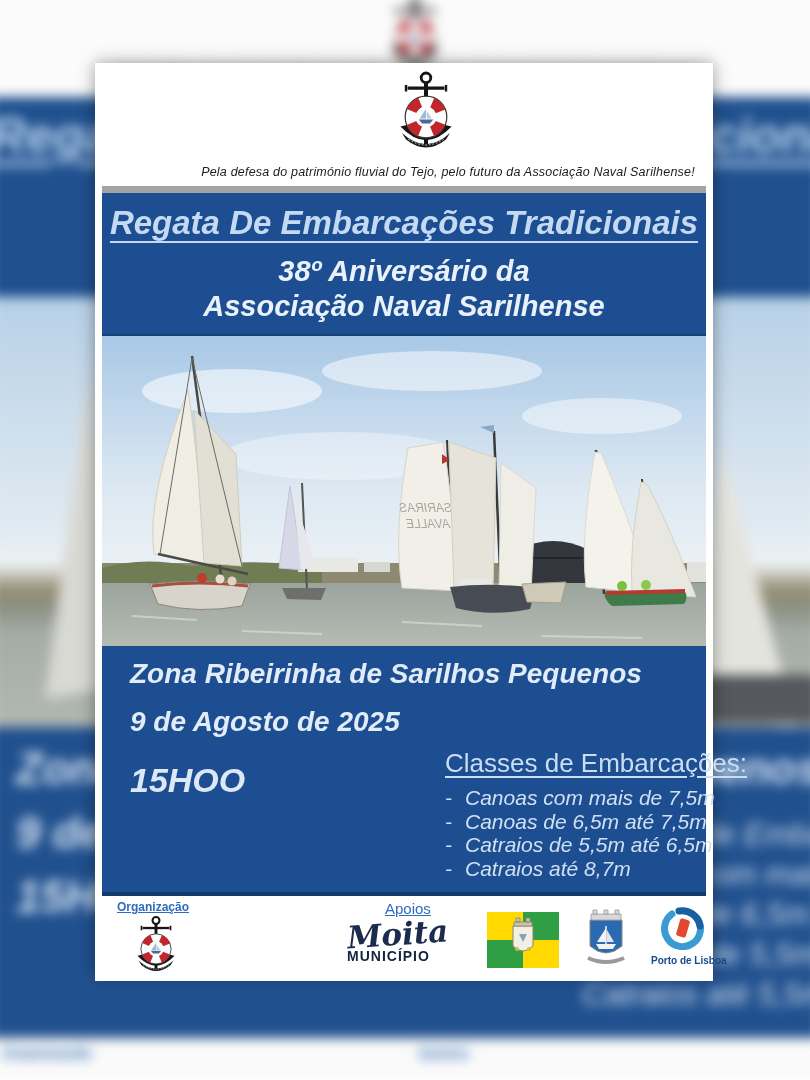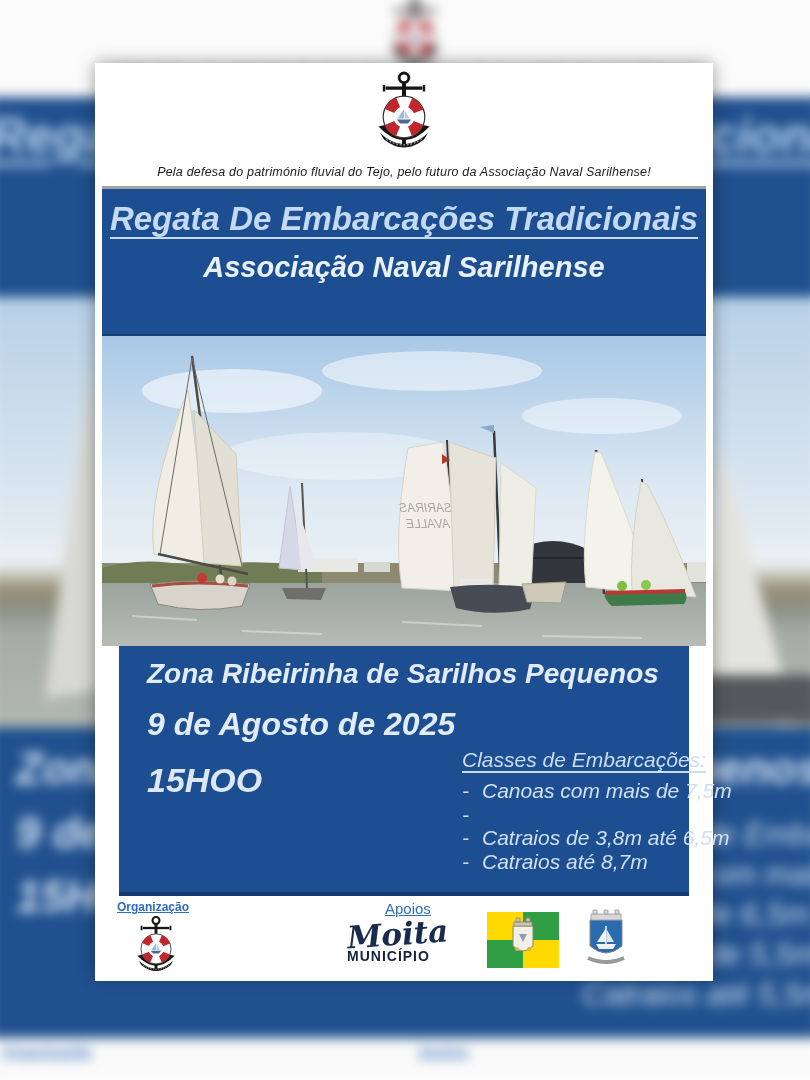--- a/index.html
+++ b/index.html
@@ -36,39 +36,39 @@
     color:#cfdef0; line-height:40px; }
   .bg-classes div { white-space:nowrap; }
   .bg-bottom-white { top:1048px; height:42px; background:#fafafa; }
   .bg-org-label, .bg-apoios-label { position:absolute; top:5px; font-weight:bold;
     font-size:15px; color:#4a7ec0; text-decoration:underline; }
   .bg-org-label { left:12px; } .bg-apoios-label { left:428px; }
 
   
   .poster { position:absolute; left:95px; top:63px; width:618px; height:912px;
     background:#fff; box-shadow:0 0 16px rgba(0,0,0,.38); }
-  .p-header { position:relative; height:117px; background:#fff; }
+  .p-header { position:relative; height:117px; background:#fff;padding-left:44px; }
   .p-header svg { display:block; margin:6px auto 0; }
   .p-tagline { position:absolute; bottom:7px; width:100%; text-align:center;
     font-style:italic; font-size:12.5px; letter-spacing:.2px; color:#1c1c1c; }
   .p-titleband { height:150px; margin:0 7px; background:#1d4e91; text-align:center;
-    border-top:3px solid #a3a3a3; border-bottom:2px solid #16406f; }
+    border-top:7px solid #a3a3a3; border-bottom:2px solid #16406f; }
   .p-title { display:inline-block; margin-top:11px; font-size:33px; font-weight:bold;
     font-style:italic; color:#c4daf2; text-decoration:underline;
     text-underline-offset:7px; text-decoration-thickness:2px; white-space:nowrap; }
   .p-subtitle { margin-top:12px; font-size:29px; font-weight:bold; font-style:italic;
     color:#e9f1fb; line-height:35px; }
   .p-photo { height:310px; margin:0 7px; width:604px; overflow:hidden; }
-  .p-infoband { position:relative; height:250px; margin:0 24px; background:#1d4e91;
+  .p-infoband { position:relative; height:250px; margin:0 7px; background:#1d4e91;
     border-bottom:4px solid #123a6e; color:#dde9f7; }
   .p-loc  { position:absolute; left:28px; top:12px;  font-size:28px; font-weight:bold; font-style:italic; color:#e2ecf8; white-space:nowrap; }
-  .p-date { position:absolute; left:28px; top:60px;  font-size:32px; font-weight:bold; font-style:italic; color:#e2ecf8; }
+  .p-date { position:absolute; left:28px; top:60px;  font-size:28px; font-weight:bold; font-style:italic; color:#e2ecf8; }
   .p-time { position:absolute; left:28px; top:115px; font-size:34px; font-weight:bold; font-style:italic; color:#dce8f6; }
   .p-classes { position:absolute; left:343px; top:102px; }
-  .p-classes-heading { font-size:21px; font-style:italic; color:#c9ddf3;
+  .p-classes-heading { font-size:26px; color:#c9ddf3;
     text-decoration:underline; text-underline-offset:4px; margin-bottom:7px; white-space:nowrap; }
   .p-class-item { display:flex; font-size:21px; font-style:italic; color:#cfe0f3;
     line-height:23.5px; white-space:nowrap; }
   .p-class-item .dash { width:20px; flex:none; }
   .p-footer { position:relative; height:85px; background:#fff; }
   .f-org-label { position:absolute; left:22px; top:4px; font-size:12px; font-weight:bold;
     color:#2e6cc0; text-decoration:underline; }
   .f-org-logo { position:absolute; left:32px; top:18px; }
   .f-apoios-label { position:absolute; left:290px; top:4px; font-size:15px; font-weight:normal;
     color:#2e6cc0; text-decoration:underline; }
@@ -146,20 +146,21 @@
   <div class="p-header">
     <svg viewBox="0 0 100 110" width="82" height="88">
         <use href="#ansLogo"></use>
       </svg>
     <div class="p-tagline">Pela defesa do património fluvial do Tejo, pelo futuro da Associação Naval Sarilhense!</div>
   </div>
 
   <div class="p-titleband">
     <div class="p-title">Regata De Embarcações Tradicionais</div>
     <div class="p-subtitle">
+      <div>38º Aniversário da</div>
       <div>Associação Naval Sarilhense</div>
     </div>
   </div>
 
   <div class="p-photo">
     <svg viewBox="0 0 604 310" width="604" height="310">
       <defs>
         <linearGradient id="sky" x1="0" y1="0" x2="0" y2="1">
           <stop offset="0" stop-color="#a8c8e6"></stop>
             <stop offset=".6" stop-color="#dce8f2"></stop>
@@ -232,24 +233,25 @@
     <div class="p-date">9 de Agosto de 2025</div>
     <div class="p-time">15HOO</div>
     <div class="p-classes">
       <div class="p-classes-heading">Classes de Embarcações:</div>
       <div class="p-class-item">
         <span class="dash">-</span>
         <span>Canoas com mais de 7,5m</span>
       </div>
       <div class="p-class-item">
         <span class="dash">-</span>
+        <span>Canoas de 6,5m até 7,5m</span>
       </div>
       <div class="p-class-item">
         <span class="dash">-</span>
-        <span>Catraios de 3,8m até 6,5m</span>
+        <span>Catraios de 5,5m até 6,5m</span>
       </div>
       <div class="p-class-item">
         <span class="dash">-</span>
         <span>Catraios até 8,7m</span>
       </div>
     </div>
   </div>
 
   <div class="p-footer">
     <span class="f-org-label">Organização</span>
@@ -280,14 +282,22 @@
       <path d="M8,12 L40,12 L40,38 Q24,52 8,38 Z" fill="#2a6ab0" stroke="#88898c"></path>
       <path d="M9,6 L39,6 L39,12 L9,12 Z" fill="#d8d8da" stroke="#9a9a9e" stroke-width=".8"></path>
       <path d="M11,2 L15,2 L15,6 L11,6 Z M22,2 L26,2 L26,6 L22,6 Z M33,2 L37,2 L37,6 L33,6 Z" fill="#d8d8da" stroke="#9a9a9e" stroke-width=".8"></path>
       <path d="M24,18 L24,38" stroke="#f2f2f2" stroke-width="1.5"></path>
       <path d="M24,20 L15,34 L24,34 Z" fill="#f2f2f2"></path>
       <path d="M25,22 L32,34 L25,34 Z" fill="#e2e6ea"></path>
       <path d="M14,36 L34,36 L31,41 L17,41 Z" fill="#f2f2f2"></path>
       <path d="M6,50 Q24,58 42,50" stroke="#9a9a9e" stroke-width="4" fill="none"></path>
     </svg>
 
+    <div class="f-porto">
+      <svg viewBox="0 0 44 44" width="44" height="44">
+        <path d="M11,8 A18,18 0 1 0 36,12" fill="none" stroke="#3a9ad2" stroke-width="7" stroke-linecap="round"></path>
+        <path d="M18,5 A18,18 0 0 1 39,20" fill="none" stroke="#1a5fa0" stroke-width="7" stroke-linecap="round"></path>
+        <rect x="17" y="13" width="10" height="18" rx="2" fill="#e2482f" transform="rotate(16 22 22)"></rect>
+      </svg>
+      <div class="f-porto-label">Porto de Lisboa</div>
+    </div>
   </div>
 </div>
 
 </body></html>

